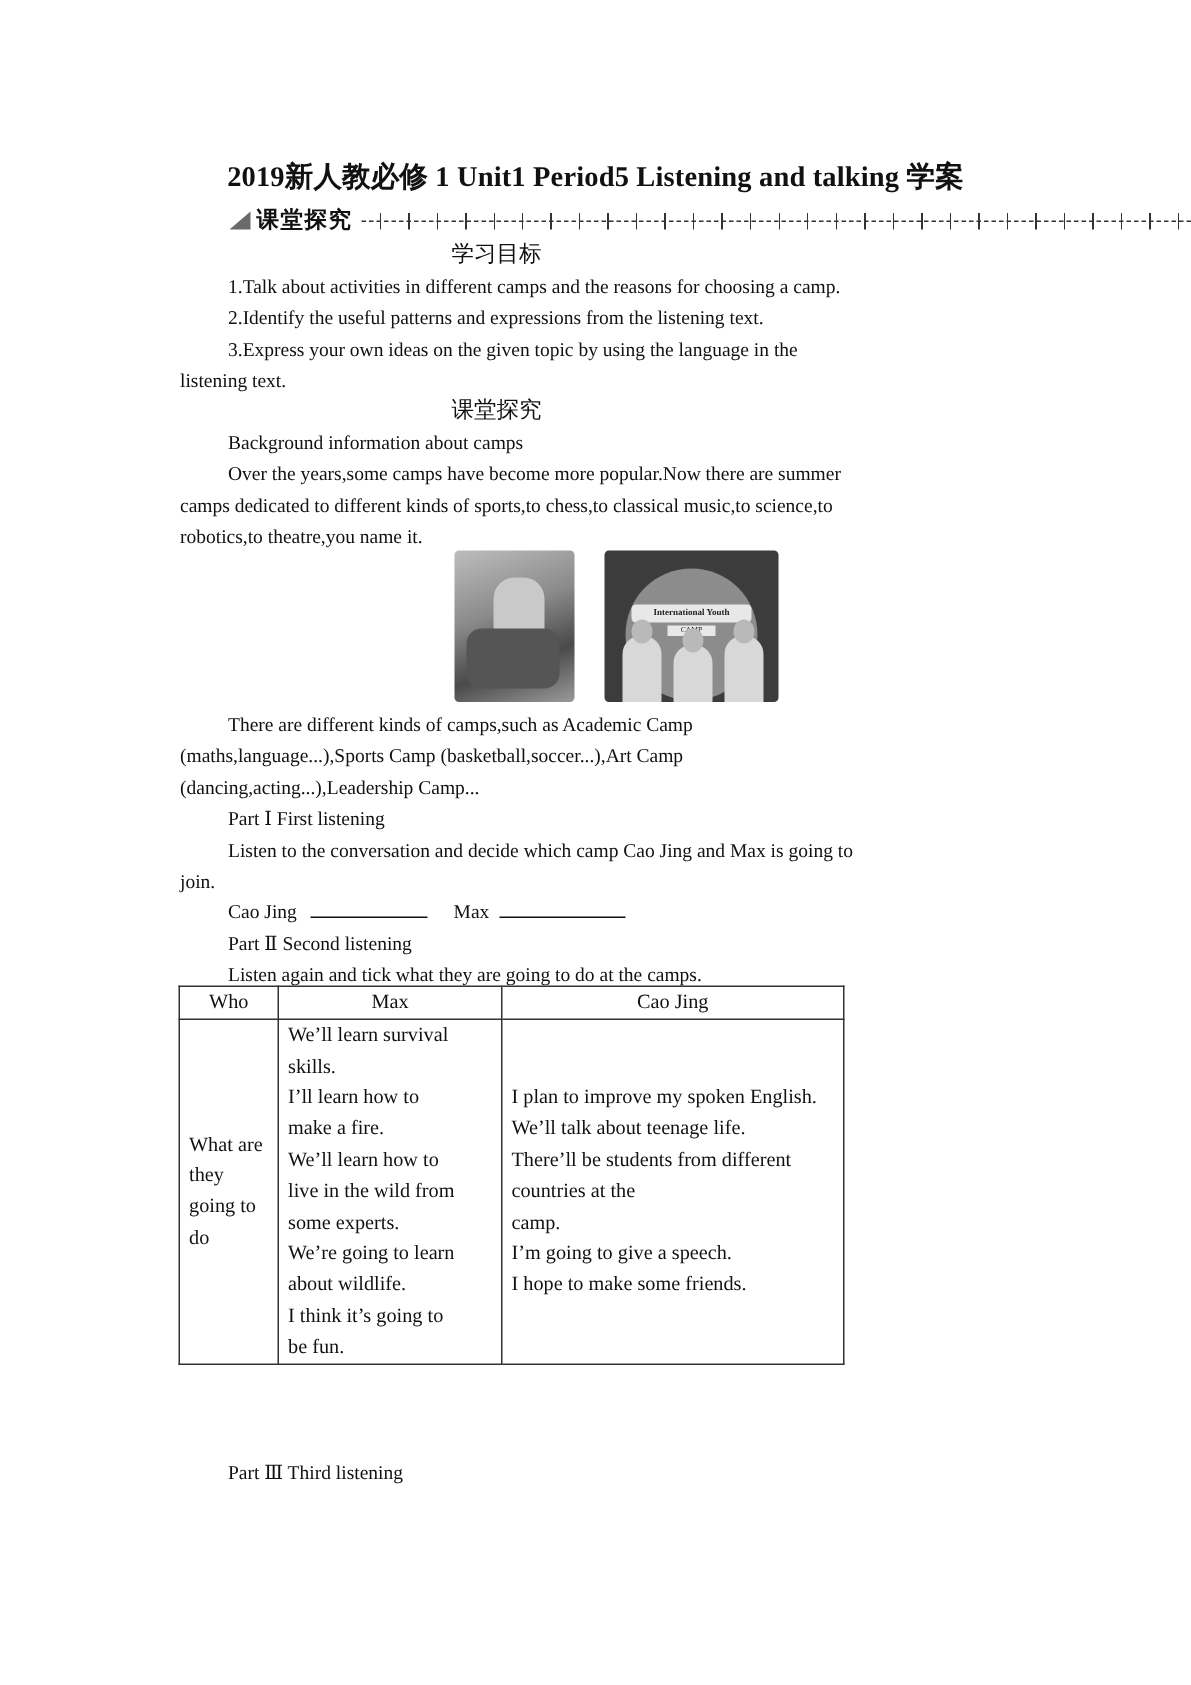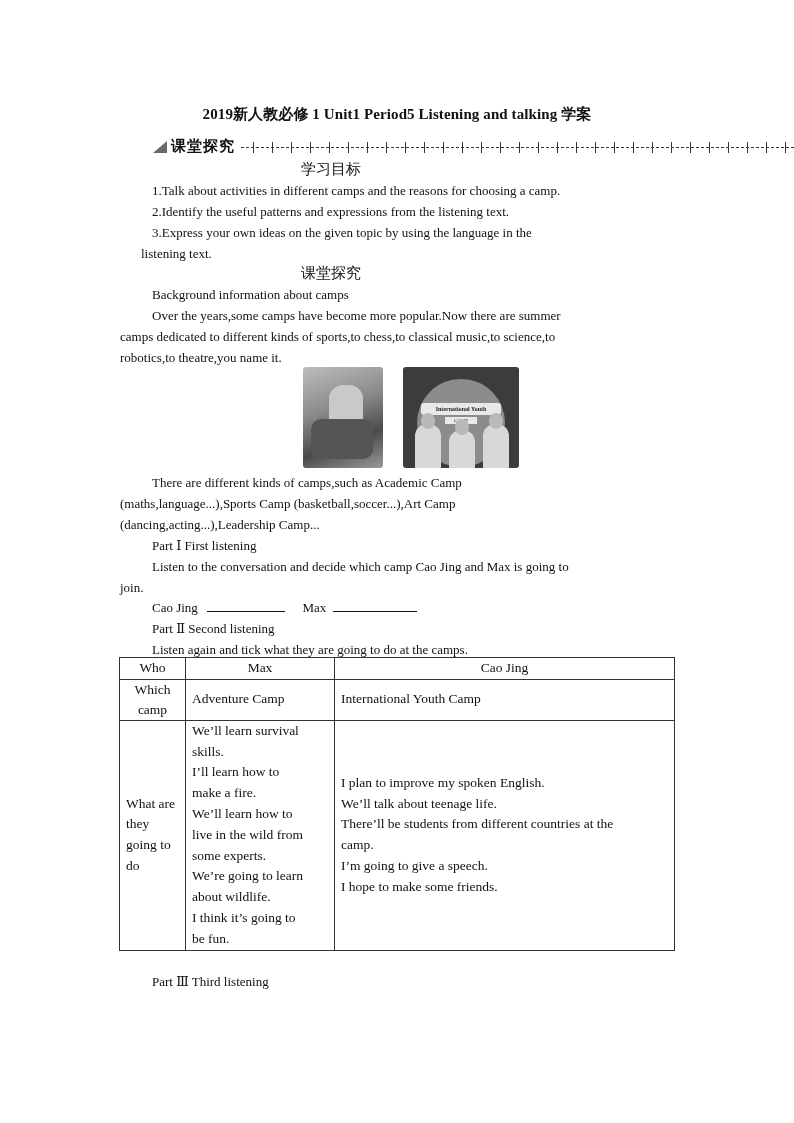--- a/index.html
+++ b/index.html
@@ -4,21 +4,21 @@
 <style>
   html, body { margin: 0; padding: 0; background: #ffffff; }
   body {
     width: 794px; height: 1123px; position: relative; overflow: hidden;
     font-family: "Liberation Serif", "DejaVu Serif", serif;
     color: #111111;
   }
   .abs { position: absolute; }
   .title {
     left: 0; width: 794px; top: 105px; text-align: center;
-    font-size: 15px; font-weight: bold; letter-spacing: 0.1px;
+    font-size: 19px; font-weight: bold; letter-spacing: 0.1px;
   }
   .section-bar { left: 153px; top: 137px; height: 22px; width: 641px; }
   .section-bar .tri {
     position: absolute; left: 0; top: 4px; width: 0; height: 0;
     border-left: 14px solid transparent; border-bottom: 12px solid #6a6a6a;
   }
   .section-bar .label {
     position: absolute; left: 18px; top: 0; font-size: 15px; font-weight: bold;
     font-family: "DejaVu Sans", sans-serif; letter-spacing: 1px;
   }
@@ -54,21 +54,21 @@
   .photo2 .banner2 {
     position: absolute; left: 42px; top: 50px; width: 32px; height: 7px;
     background: #e8e8e8; font-size: 5px; text-align: center; line-height: 7px; color: #222;
   }
   .photo2 .kid { position: absolute; bottom: 0; width: 26px; height: 44px; border-radius: 12px 12px 0 0; background: #d8d8d8; }
   .photo2 .head { position: absolute; width: 14px; height: 16px; border-radius: 50%; background: #b9b9b9; }
   .photo1 .person { position: absolute; left: 26px; top: 18px; width: 34px; height: 40px; border-radius: 14px 14px 4px 4px; background: #c9c9c9; }
   .photo1 .bag { position: absolute; left: 8px; top: 52px; width: 62px; height: 40px; border-radius: 10px; background: #555; }
   .blank { display: inline-block; border-bottom: 1px solid #111; height: 14px; vertical-align: baseline; }
   table.camps {
-    position: absolute; left: 119px; top: 657px; width: 556px;
+    position: absolute; left: 119px; top: 657px; width: 444px;
     border-collapse: collapse; font-size: 13.5px; line-height: 20.8px;
   }
   table.camps td { border: 1px solid #333; padding: 0 6px; vertical-align: middle; }
   table.camps td.c { text-align: center; }
   .col1 { width: 53px; }
   .col2 { width: 136px; }
 </style>
 </head>
 <body>
 
@@ -78,21 +78,21 @@
   <span class="tri"></span>
   <span class="label">课堂探究</span>
   <span class="rule"></span>
   <span class="plus"></span>
 </div>
 
 <div class="abs center-head" style="top:160px;">学习目标</div>
 <div class="abs line indent" style="top:180px;">1.Talk  about  activities   in  different   camps  and  the  reasons  for  choosing   a  camp.</div>
 <div class="abs line indent" style="top:201px;">2.Identify   the  useful   patterns   and  expressions   from  the  listening    text.</div>
 <div class="abs line indent" style="top:222px;">3.Express  your  own  ideas  on  the  given   topic  by  using   the  language   in   the</div>
-<div class="abs line flush" style="top:243px;margin-left:21px;">listening    text.</div>
+<div class="abs line flush" style="top:243px;">listening    text.</div>
 
 <div class="abs center-head" style="top:264px;">课堂探究</div>
 <div class="abs line indent" style="top:284px;">Background  information    about  camps</div>
 <div class="abs line indent" style="top:305px;">Over  the  years,some   camps  have  become  more  popular.Now  there  are  summer</div>
 <div class="abs line flush" style="top:326px;">camps  dedicated  to  different   kinds  of  sports,to  chess,to  classical   music,to   science,to</div>
 <div class="abs line flush" style="top:347px;">robotics,to  theatre,you   name  it.</div>
 
 <div class="abs photo photo1">
   <div class="person"></div>
   <div class="bag"></div>
@@ -127,25 +127,20 @@
 <div class="abs line indent" style="top:639px;">Listen   again   and  tick  what  they  are  going   to  do  at  the  camps.</div>
 
 <table class="camps">
   <tbody>
       <tr>
     <td class="c col1">Who</td>
     <td class="c col2">Max</td>
     <td class="c">Cao Jing</td>
   </tr>
   <tr>
-    <td class="c col1" style="line-height:20px;">Which camp</td>
-    <td class="col2">Adventure  Camp</td>
-    <td>International    Youth  Camp</td>
-  </tr>
-  <tr>
     <td class="col1" style="padding-left:6px;">What are they going to do</td>
     <td class="col2">
       <div>We’ll  learn  survival</div>
       <div>skills.</div>
       <div>I’ll  learn  how  to</div>
       <div>make  a fire.</div>
       <div>We’ll  learn  how  to</div>
       <div>live  in  the  wild  from</div>
       <div>some  experts.</div>
       <div>We’re  going  to  learn</div>

